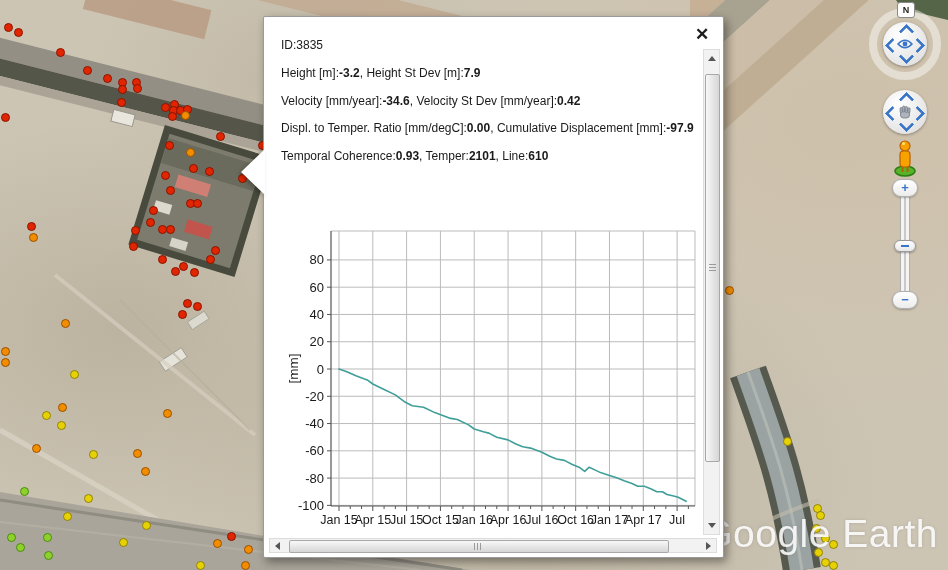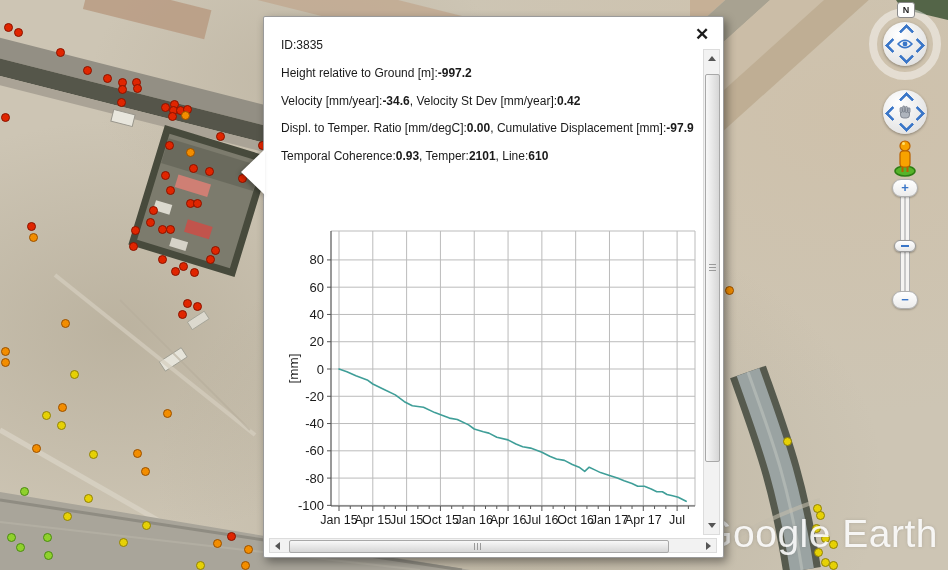--- a/index.html
+++ b/index.html
@@ -254,21 +254,21 @@
 
   <div class="ge-logo">Google Earth</div>
 
   <div class="balloon">
     <div class="balloon-tail"></div>
 
     <button class="close-btn">✕</button>
 
     <div class="popup-info">
         <div class="info-line"><span>ID:3835</span></div>
-        <div class="info-line"><span>Height relative to Ground [m]:</span><span class="bold">-997.2</span></div>
+        <div class="info-line"><span>Height [m]:</span><span class="bold">-3.2</span><span>, Height St Dev [m]:</span><span class="bold">7.9</span></div>
         <div class="info-line"><span>Velocity [mm/year]:</span><span class="bold">-34.6</span><span>, Velocity St Dev [mm/year]:</span><span class="bold">0.42</span></div>
         <div class="info-line"><span>Displ. to Temper. Ratio [mm/degC]:</span><span class="bold">0.00</span><span>, Cumulative Displacement [mm]:</span><span class="bold">-97.9</span></div>
         <div class="info-line"><span>Temporal Coherence:</span><span class="bold">0.93</span><span>, Temper:</span><span class="bold">2101</span><span>, Line:</span><span class="bold">610</span></div>
       </div>
 
     <svg class="chart-svg" width="459" height="540" viewBox="0 0 459 540">
         <line x1="75" y1="214" x2="75" y2="489" stroke="#bbbbbb" stroke-width="1"></line>
         <line x1="108.81" y1="214" x2="108.81" y2="489" stroke="#bbbbbb" stroke-width="1"></line>
         <line x1="142.62" y1="214" x2="142.62" y2="489" stroke="#bbbbbb" stroke-width="1"></line>
         <line x1="176.43" y1="214" x2="176.43" y2="489" stroke="#bbbbbb" stroke-width="1"></line>

